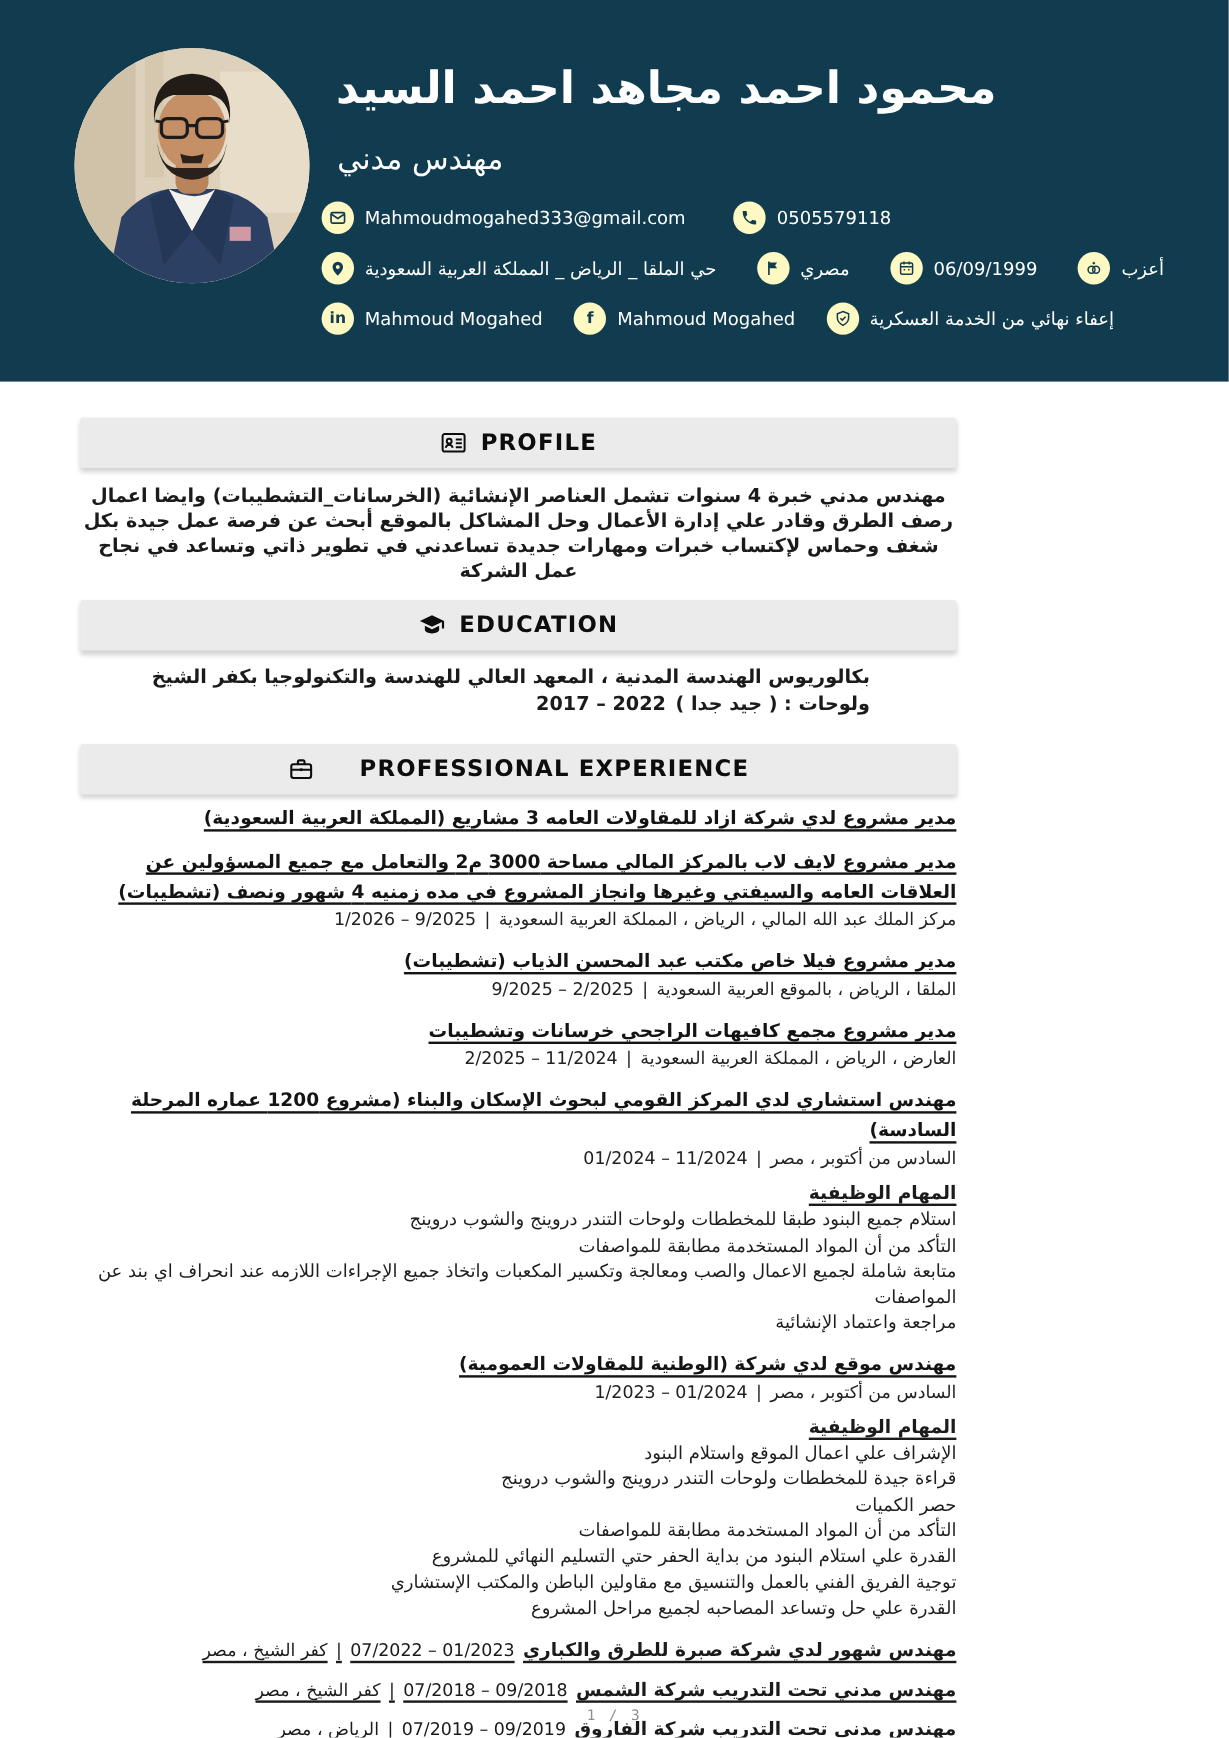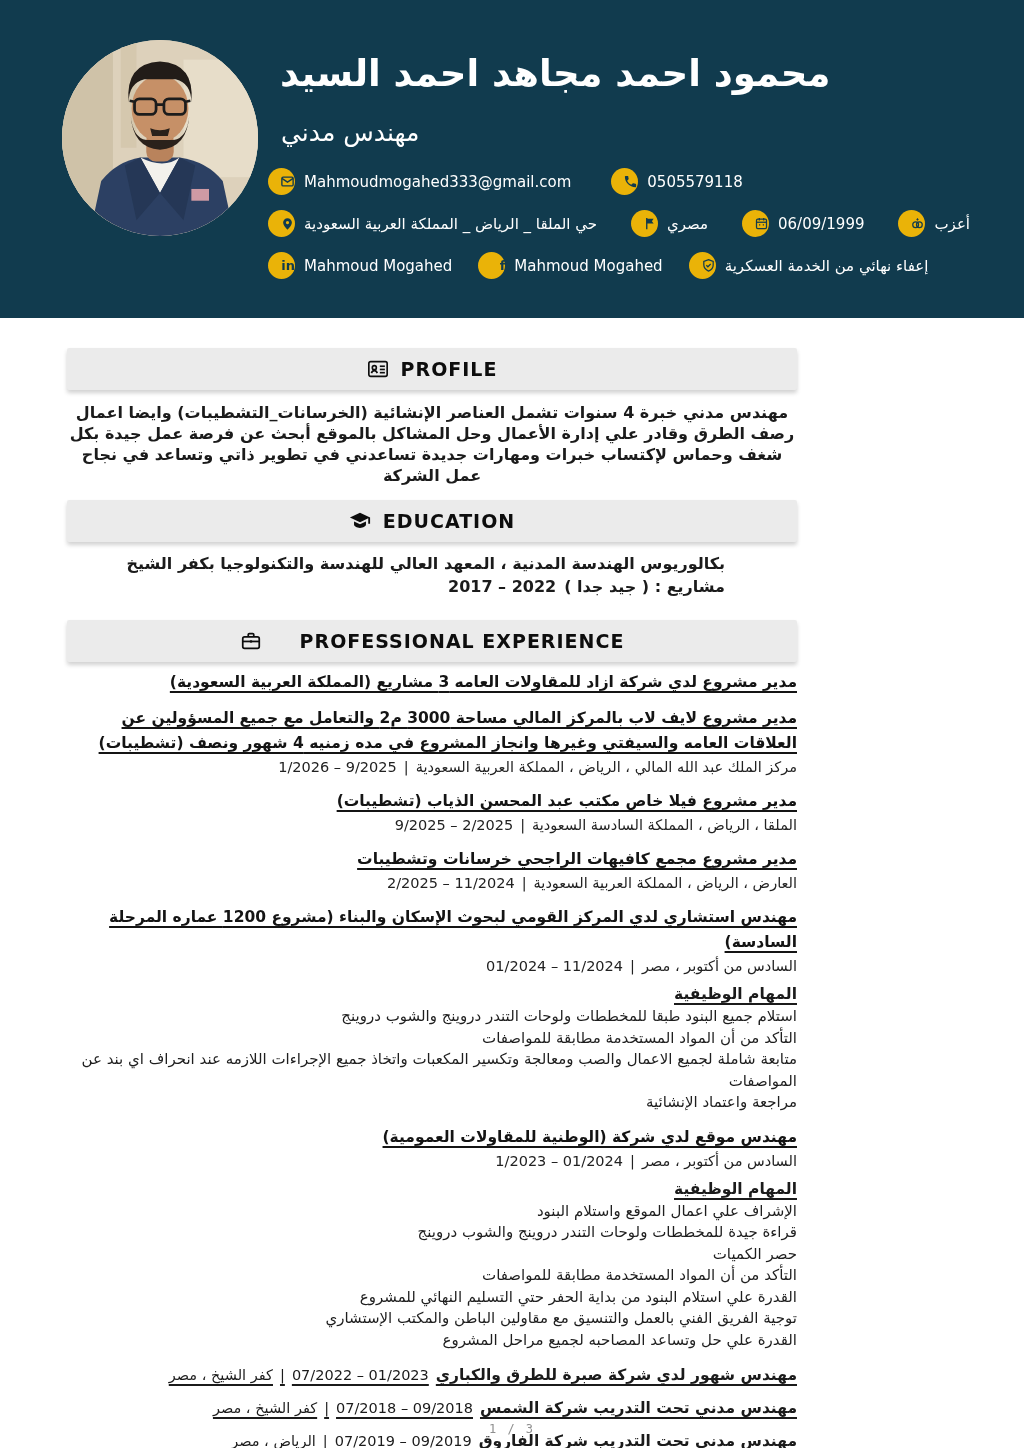--- a/index.html
+++ b/index.html
@@ -12,21 +12,21 @@
   .header { position:absolute; top:0; left:0; width:1024px; height:318px; background:#113B4E; }
   .photo { position:absolute; left:62px; top:40px; width:196px; height:196px; border-radius:50%; overflow:hidden; background:#ded2bd; }
   .photo svg { width:100%; height:100%; display:block; }
   .name { position:absolute; left:280px; top:52px; right:40px; color:#fff; font-size:37px; font-weight:bold; direction:rtl; text-align:left; white-space:nowrap; }
   .jobtitle { position:absolute; left:281px; top:118px; color:#fff; font-size:25px; direction:rtl; text-align:left; }
   .crow { position:absolute; left:268px; right:60px; display:flex; align-items:center; }
   .crow1 { top:168px; gap:40px; }
   .crow2 { top:210px; gap:34px; }
   .crow3 { top:252px; gap:26px; }
   .ci { display:flex; align-items:center; gap:9px; color:#fff; font-size:15px; white-space:nowrap; }
-  .circle { width:27px; height:27px; border-radius:50%; background:#eab308; color:#113B4E; display:flex; align-items:center; justify-content:flex-end; flex:none; }
+  .circle { width:27px; height:27px; border-radius:50%; background:#fef9c3; color:#113B4E; display:flex; align-items:center; justify-content:center; flex:none; }
   .circle svg { width:15px; height:15px; display:block; }
   .circle .ltr-letter { font-weight:bold; font-size:13px; line-height:1; }
   .ar { direction:rtl; unicode-bidi:isolate; }
   .ltr { direction:ltr; unicode-bidi:isolate; }
   
   .main { position:absolute; top:318px; left:0; width:864px; padding:0 67px; }
   .bar {
     height:42px; background:#ebebeb; display:flex; align-items:center; justify-content:center; gap:12px;
     box-shadow:0 3px 4px rgba(0,0,0,0.18); border-radius:2px;
   }
@@ -194,21 +194,21 @@
   <div class="bar bar-edu">
     <svg viewBox="0 0 24 24" fill="#0d0d0d">
         <path d="M12 3L1 8.2l11 5.2 9-4.3V15h2V8.2z"></path>
         <path d="M5.5 12.6v3.6c0 1.6 2.9 3.3 6.5 3.3s6.5-1.7 6.5-3.3v-3.6L12 15.6z"></path>
       </svg>
     <span class="btxt">EDUCATION</span>
   </div>
   <div class="edu-block">
     <div>بكالوريوس الهندسة المدنية ، المعهد العالي للهندسة والتكنولوجيا بكفر الشيخ</div>
     <div class="edu-grade">
-      <span>مشاريع : ( جيد جدا )</span>
+      <span>ولوحات : ( جيد جدا )</span>
       <span class="ltr">2017 – 2022</span>
     </div>
   </div>
 
   <div class="bar bar-exp">
     <svg viewBox="0 0 24 24" fill="none" stroke="#0d0d0d" stroke-width="1.9">
         <rect x="3" y="7.5" width="18" height="12.5" rx="2"></rect>
         <path d="M9 7.5V5.2A1.2 1.2 0 0 1 10.2 4h3.6A1.2 1.2 0 0 1 15 5.2v2.3"></path>
         <path d="M3 12.5h18"></path>
         <rect x="10.8" y="11.3" width="2.4" height="2.4" fill="#0d0d0d" stroke="none"></rect>
@@ -227,21 +227,21 @@
       <div class="xm">
         <span>مركز الملك عبد الله المالي ، الرياض ، المملكة العربية السعودية</span>
         <span>|</span>
         <span class="ltr">1/2026 – 9/2025</span>
       </div>
     </div>
 
     <div class="xe">
       <div class="xt">مدير مشروع فيلا خاص مكتب عبد المحسن الذياب (تشطيبات)</div>
       <div class="xm">
-        <span>الملقا ، الرياض ، المملكة السادسة السعودية</span>
+        <span>الملقا ، الرياض ، بالموقع العربية السعودية</span>
         <span>|</span>
         <span class="ltr">9/2025 – 2/2025</span>
       </div>
     </div>
 
     <div class="xe">
       <div class="xt">مدير مشروع مجمع كافيهات الراجحي خرسانات وتشطيبات</div>
       <div class="xm">
         <span>العارض ، الرياض ، المملكة العربية السعودية</span>
         <span>|</span>

